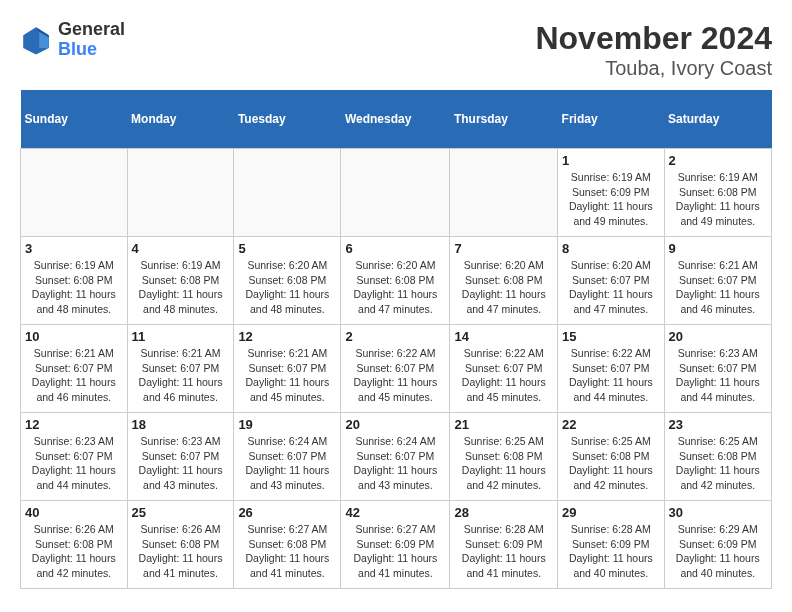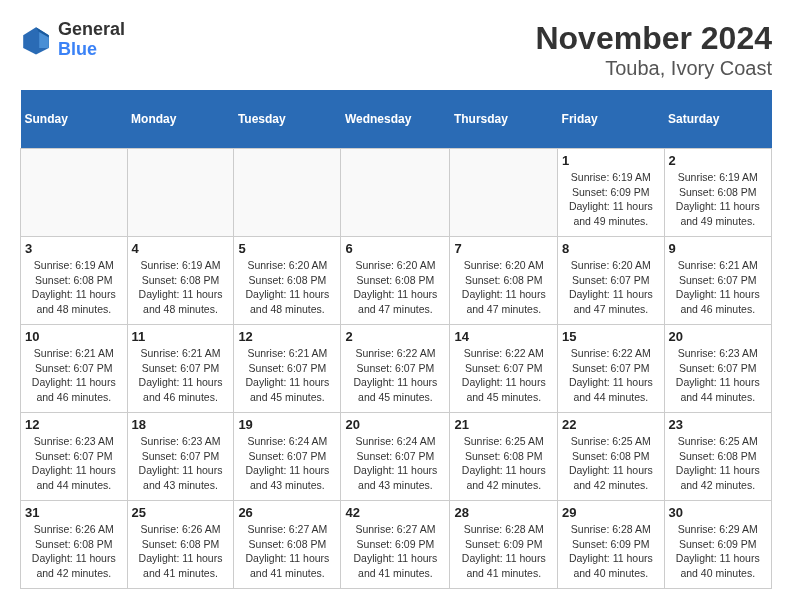--- a/index.html
+++ b/index.html
@@ -215,21 +215,21 @@
           <div class="day-number">22</div>
           <div class="day-detail">Sunrise: 6:25 AM<br>Sunset: 6:08 PM<br>Daylight: 11 hours<br>and 42 minutes.</div>
         </td>
         <td>
           <div class="day-number">23</div>
           <div class="day-detail">Sunrise: 6:25 AM<br>Sunset: 6:08 PM<br>Daylight: 11 hours<br>and 42 minutes.</div>
         </td>
       </tr>
       <tr>
         <td>
-          <div class="day-number">31</div>
+          <div class="day-number">40</div>
           <div class="day-detail">Sunrise: 6:26 AM<br>Sunset: 6:08 PM<br>Daylight: 11 hours<br>and 42 minutes.</div>
         </td>
         <td>
           <div class="day-number">25</div>
           <div class="day-detail">Sunrise: 6:26 AM<br>Sunset: 6:08 PM<br>Daylight: 11 hours<br>and 41 minutes.</div>
         </td>
         <td>
           <div class="day-number">26</div>
           <div class="day-detail">Sunrise: 6:27 AM<br>Sunset: 6:08 PM<br>Daylight: 11 hours<br>and 41 minutes.</div>
         </td>

